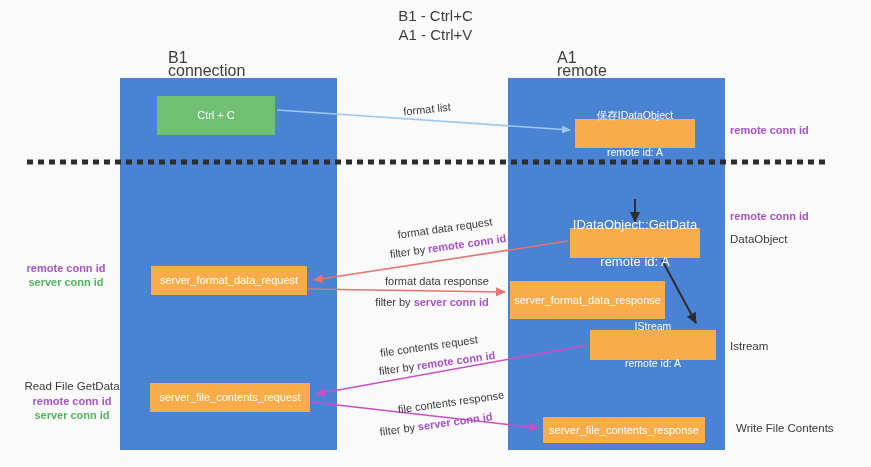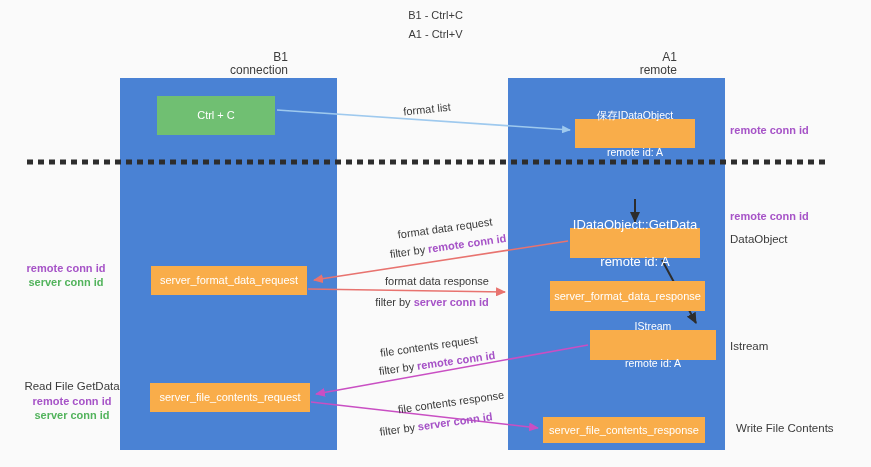--- a/index.html
+++ b/index.html
@@ -2,24 +2,24 @@
 <html style="--column_blue: #4a82d4; --box_green: #70bf72; --box_orange: #f9ad4a; --arrow_red: #e8736f; --arrow_magenta: #c94fc3; --arrow_blue: #9ec9ee; --arrow_black: #2d2d2d; --label_purple: #a653c7; --label_green: #52b35c;"><head>
 <meta charset="utf-8">
 <style>
   html,body{margin:0;padding:0;}
   .canvas{
     position:relative;width:871px;height:467px;background:#fafafa;
     font-family:"Liberation Sans",sans-serif;overflow:hidden;
   }
   .title{
     position:absolute;left:0;top:6px;width:871px;text-align:center;
-    font-size:11px;line-height:19px;color:#3c3c3c;
+    font-size:15px;line-height:19px;color:#3c3c3c;
   }
   .col-header{
-    position:absolute;text-align:right;font-size:12px;line-height:13px;color:#3c3c3c;width:120px;
+    position:absolute;text-align:left;font-size:16px;line-height:13px;color:#3c3c3c;width:120px;
   }
   .col-header.left{left:168px;top:51px;}
   .col-header.right{left:557px;top:51px;}
   .lifeline{position:absolute;top:78px;width:217px;height:372px;background:var(--column_blue);}
   .lifeline.left{left:120px;}
   .lifeline.right{left:508px;}
   .overlay{position:absolute;left:0;top:0;pointer-events:none;}
   .box{
     position:absolute;display:flex;flex-direction:column;align-items:center;justify-content:center;
     color:#fff;font-size:11px;line-height:13px;text-align:center;white-space:nowrap;
@@ -107,21 +107,21 @@
 
   <div class="box orange" style="left:570px;top:228px;width:130px;height:30px;font-size:13px;">
     <span>IDataObject::GetData</span>
     <span>remote id: A</span>
   </div>
 
   <div class="box orange" style="left:151px;top:266px;width:156px;height:29px;">
     <span>server_format_data_request</span>
   </div>
 
-  <div class="box orange" style="left:510px;top:281px;width:155px;height:30px;margin-left:40px;">
+  <div class="box orange" style="left:510px;top:281px;width:155px;height:38px;">
     <span>server_format_data_response</span>
   </div>
 
   <div class="box orange" style="left:590px;top:330px;width:126px;height:30px;font-size:10.5px;">
     <span>IStream</span>
     <span>remote id: A</span>
   </div>
 
   <div class="box orange" style="left:150px;top:383px;width:160px;height:29px;">
     <span>server_file_contents_request</span>

